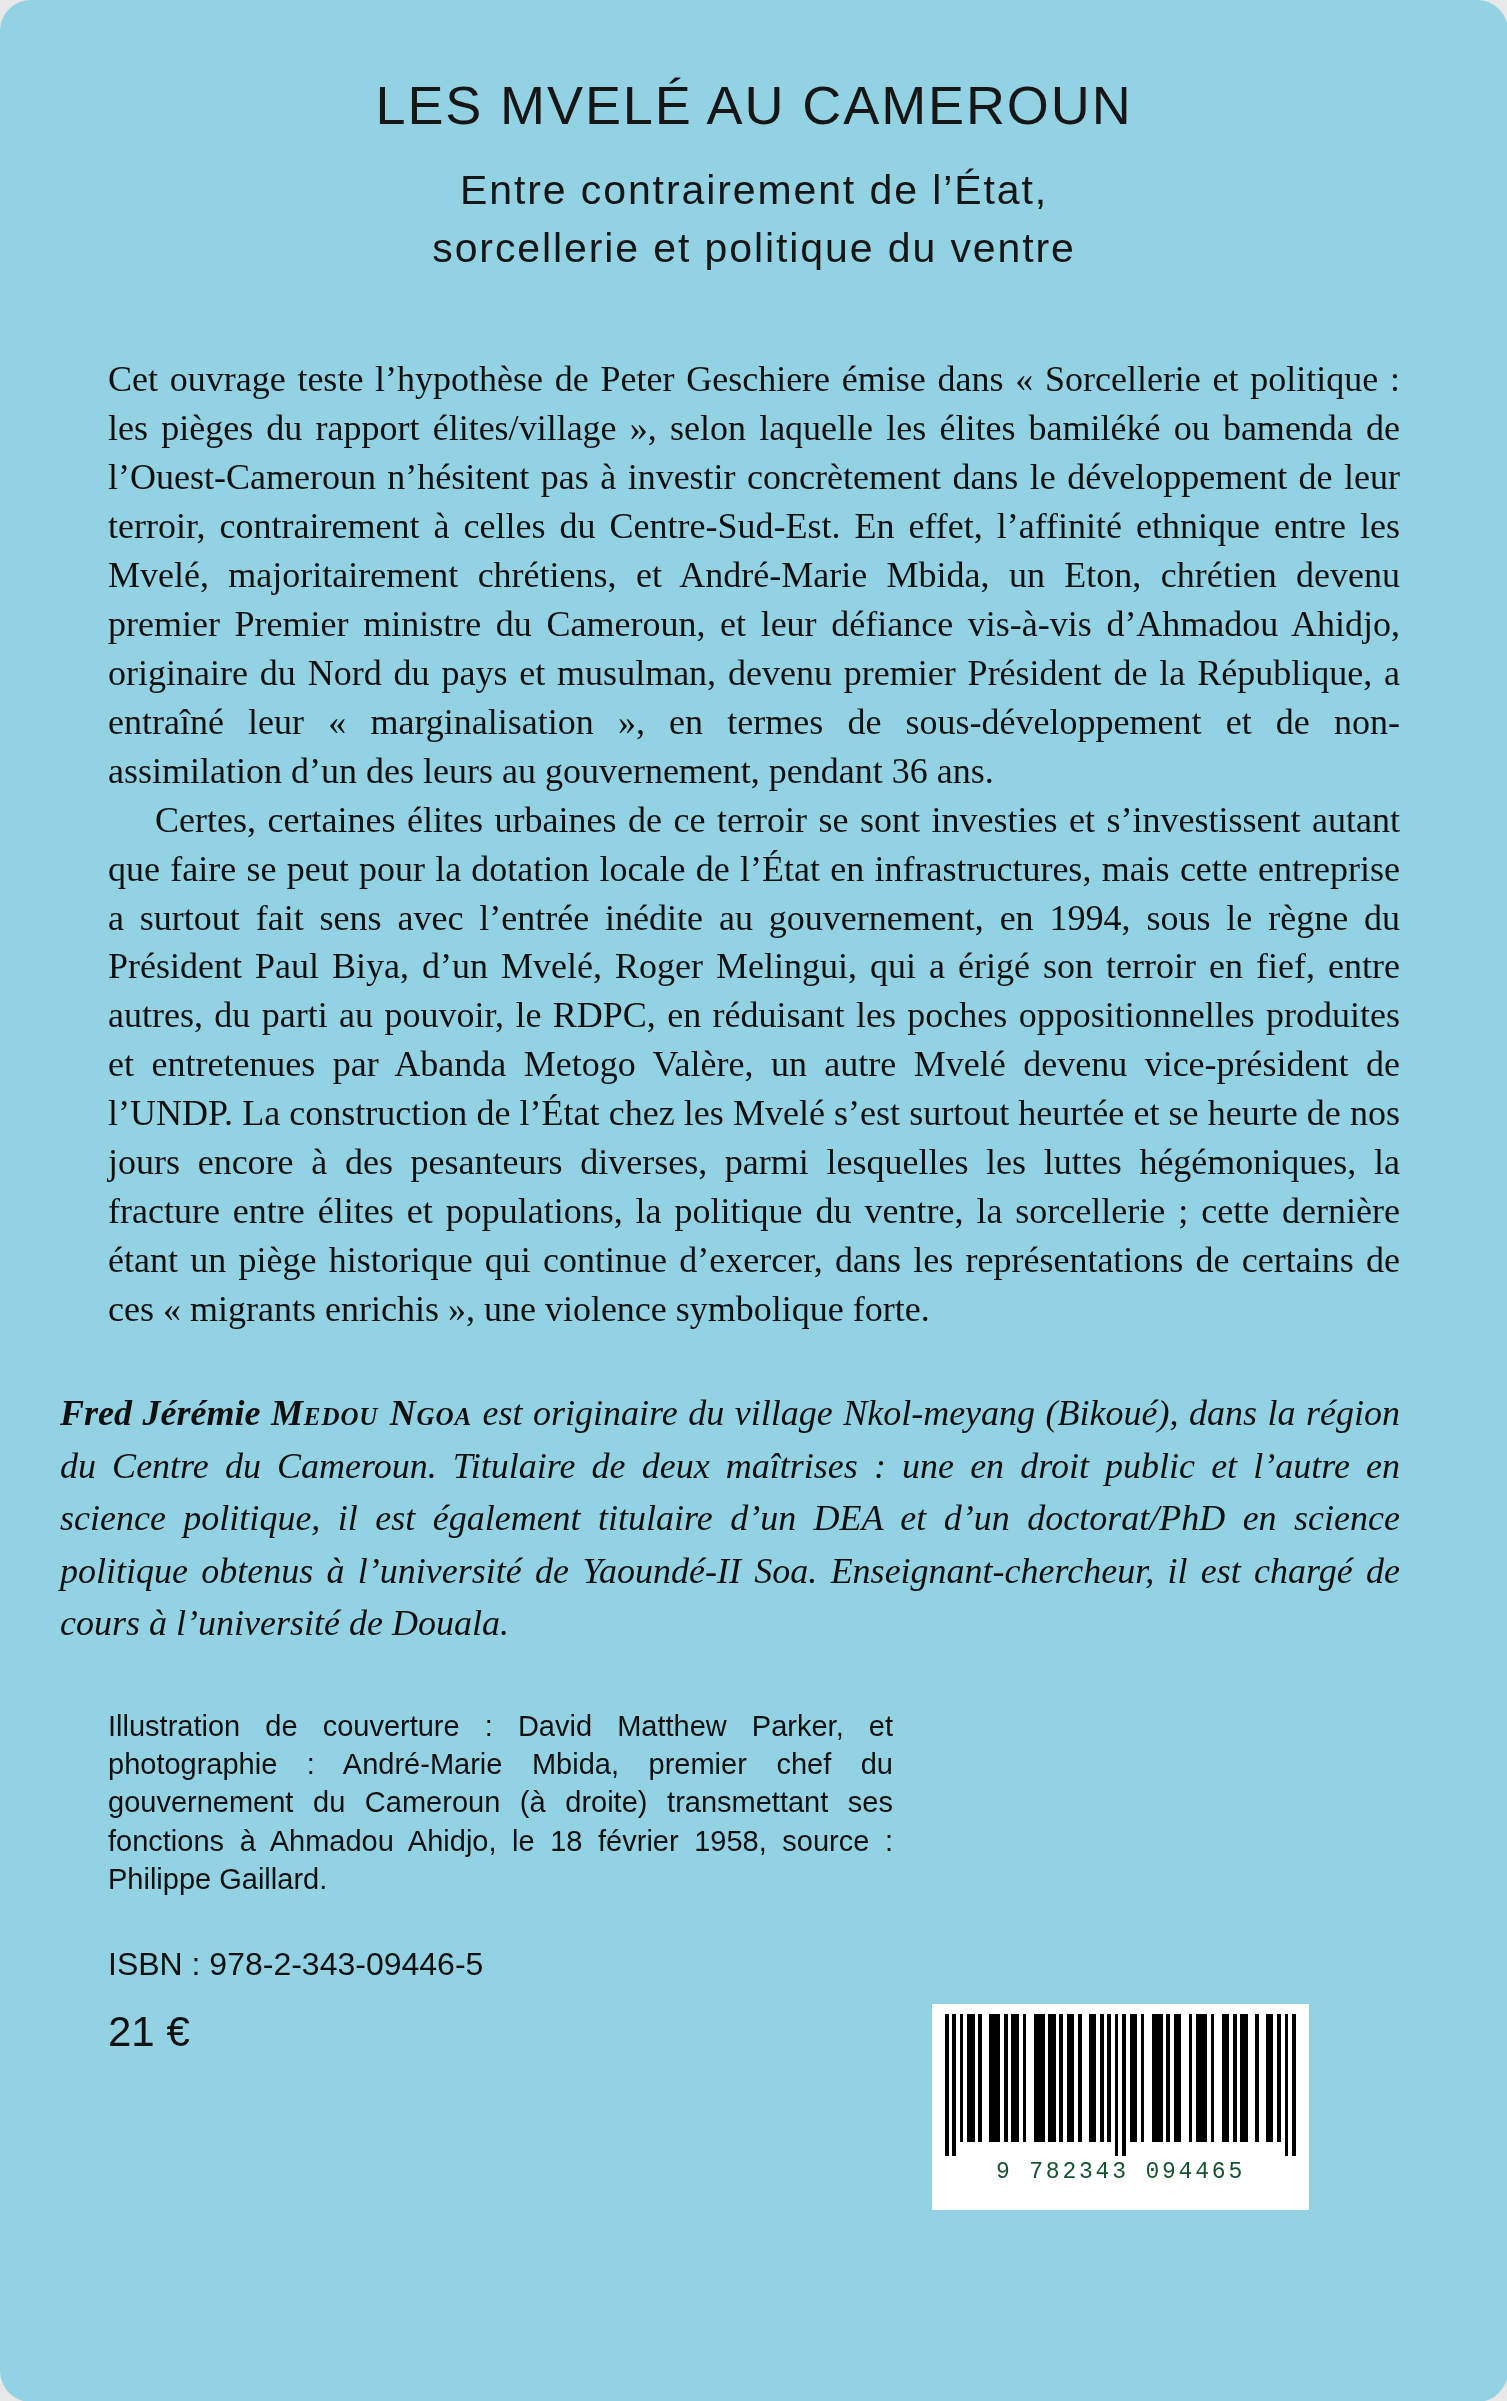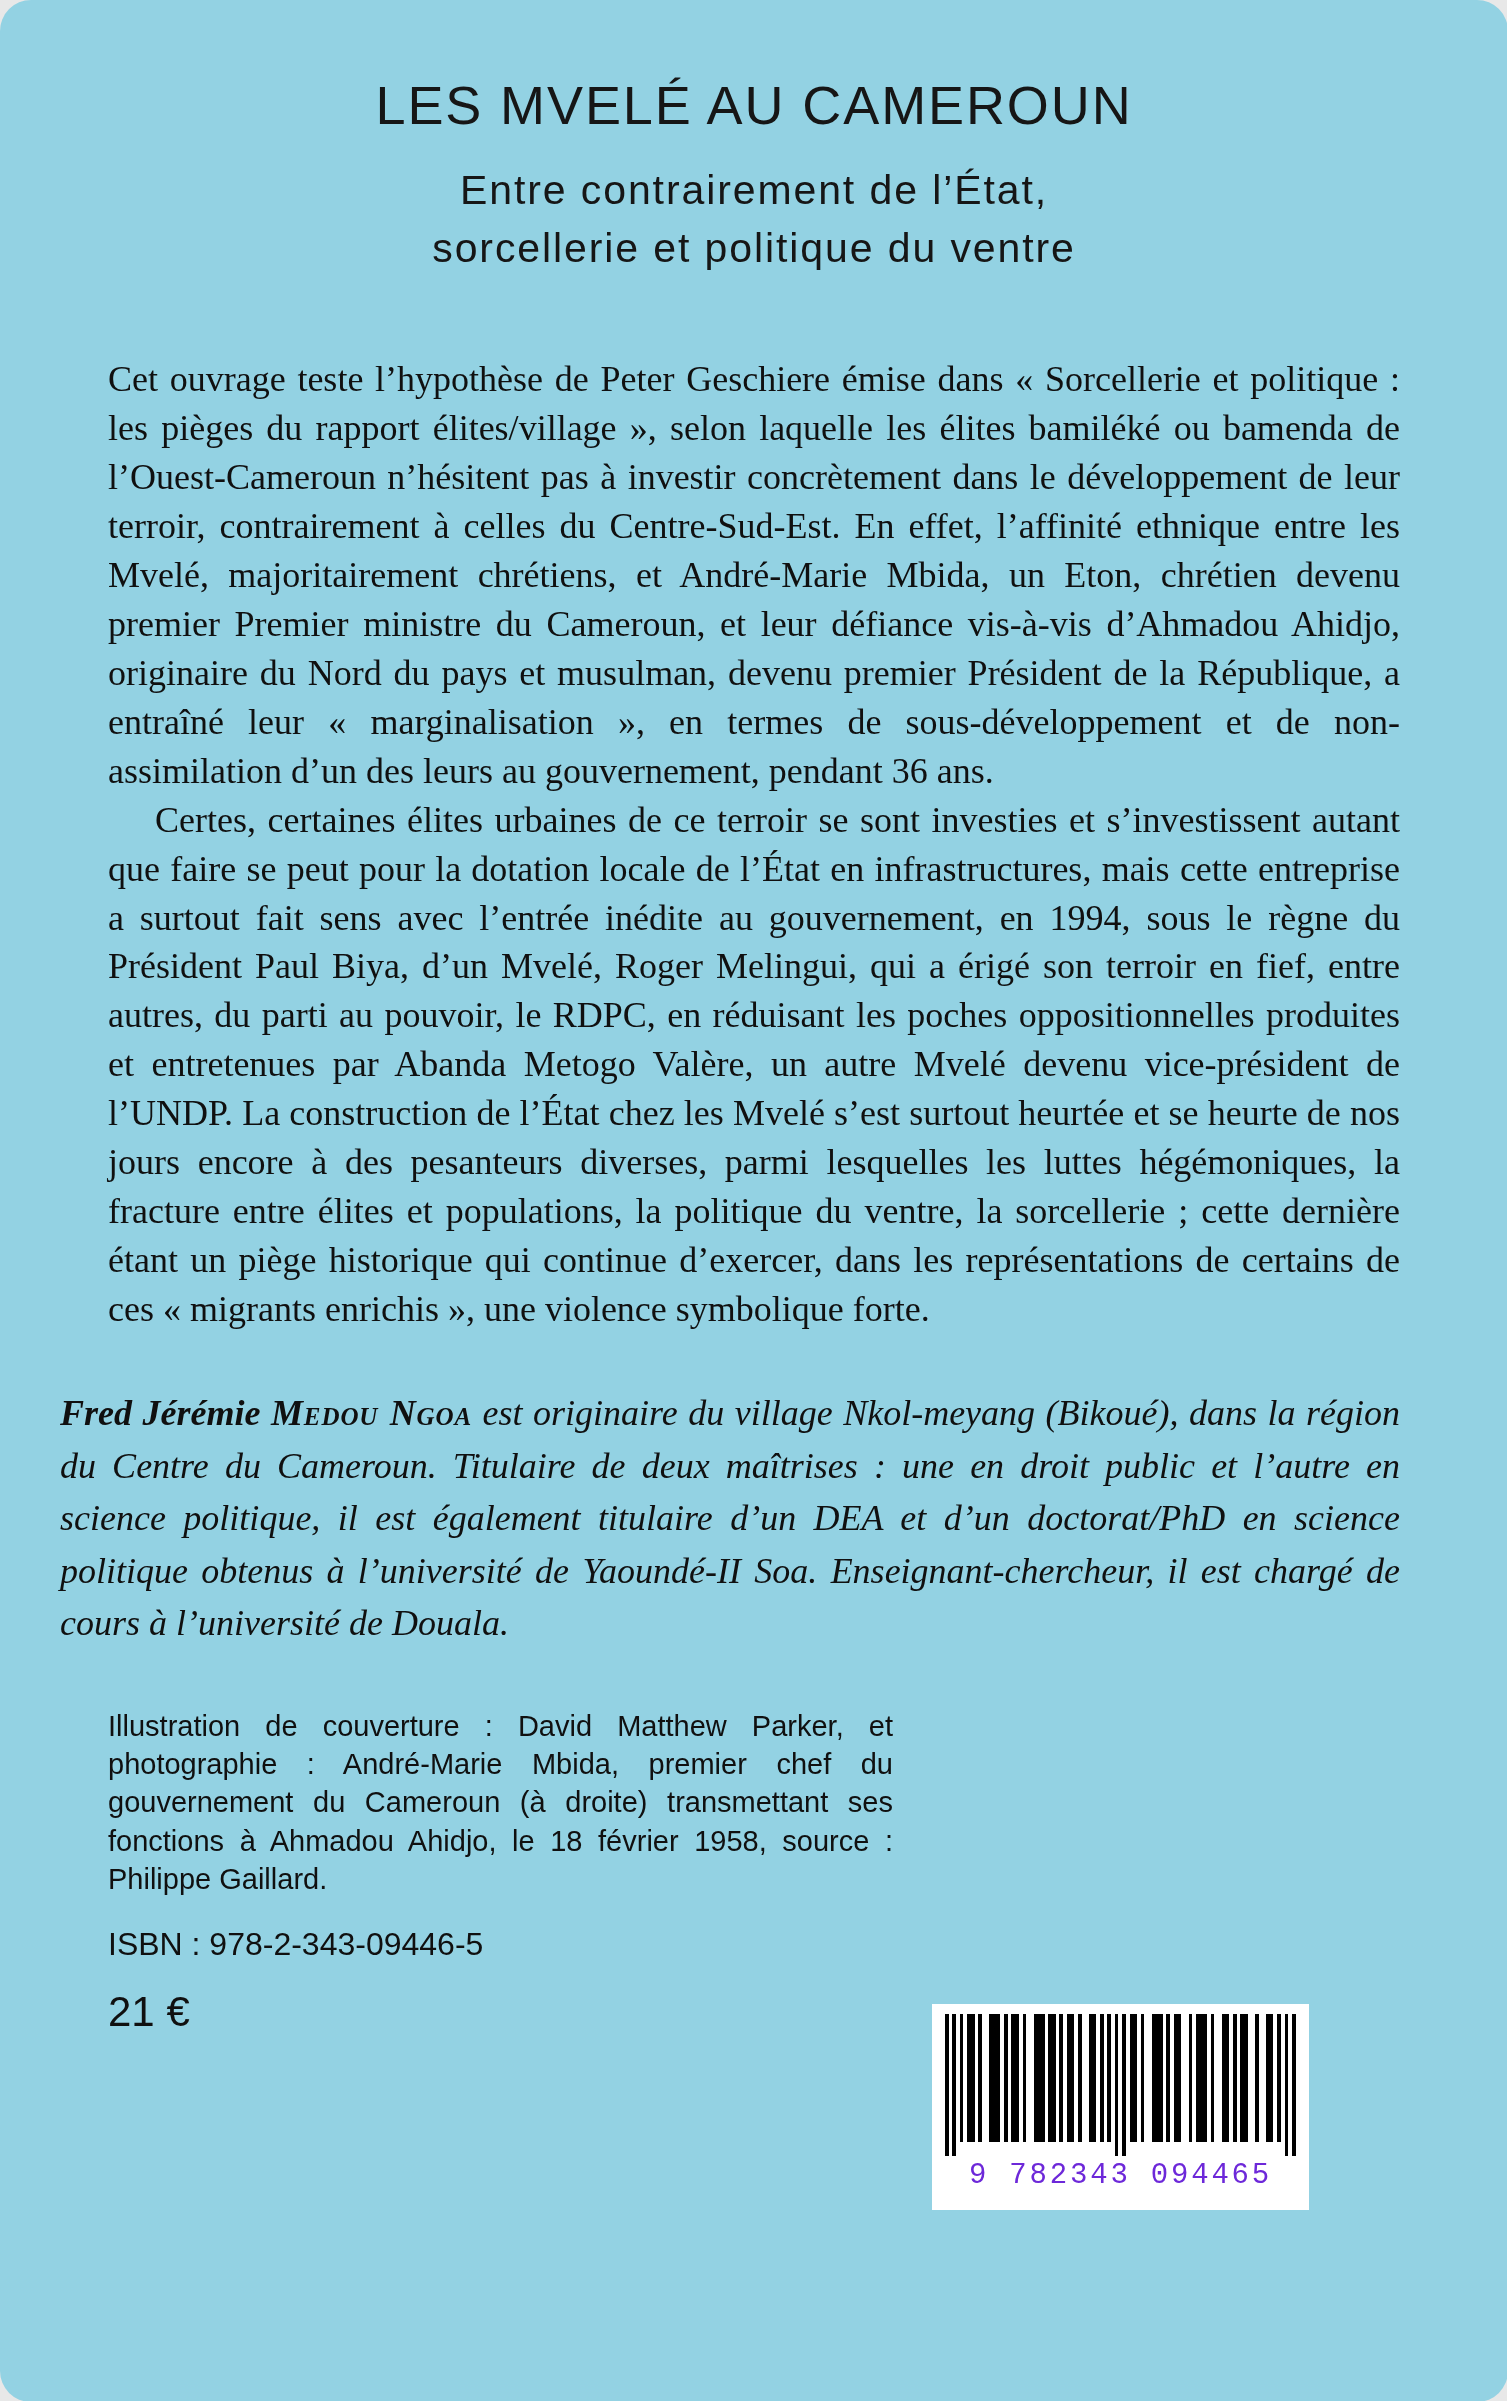--- a/index.html
+++ b/index.html
@@ -45,21 +45,21 @@
   .smallcaps { font-variant: small-caps; letter-spacing: 0.9px; }
   .credit {
     margin: 57px 108px 18px 108px;
     width: 785px;
     font-family: "Liberation Sans", sans-serif;
     font-size: 29px;
     line-height: 1.32;
     text-align: justify;
   }
   .isbn {
-    margin: 28px 108px 0 108px;
+    margin: 48px 108px 0 108px;
     font-family: "Liberation Sans", sans-serif;
     font-size: 32px;
   }
   .price {
     margin: 24.6px 108px 0 108px;
     font-family: "Liberation Sans", sans-serif;
     font-size: 42px;
   }
   .barcode {
     position: absolute;
@@ -69,23 +69,23 @@
     height: 206px;
     background: #ffffff;
     box-sizing: border-box;
     padding: 9.5px 13.2px 5.7px 13.2px;
   }
   .bars { display: block; width: 100%; height: 142px; }
   .barcode-number {
     margin-top: 3.8px;
     text-align: center;
     font-family: "Liberation Mono", monospace;
-    font-size: 29px;
+    font-size: 23px;
     letter-spacing: 2.8px;
-    color: #6d28d9;
+    color: #14532d;
     white-space: pre;
   }
 </style>
 </head>
 <body>
 
 <div class="page" style="background: rgb(147, 210, 227);">
 
   <header class="header">
     <h1 class="title">LES MVELÉ AU CAMEROUN</h1>

